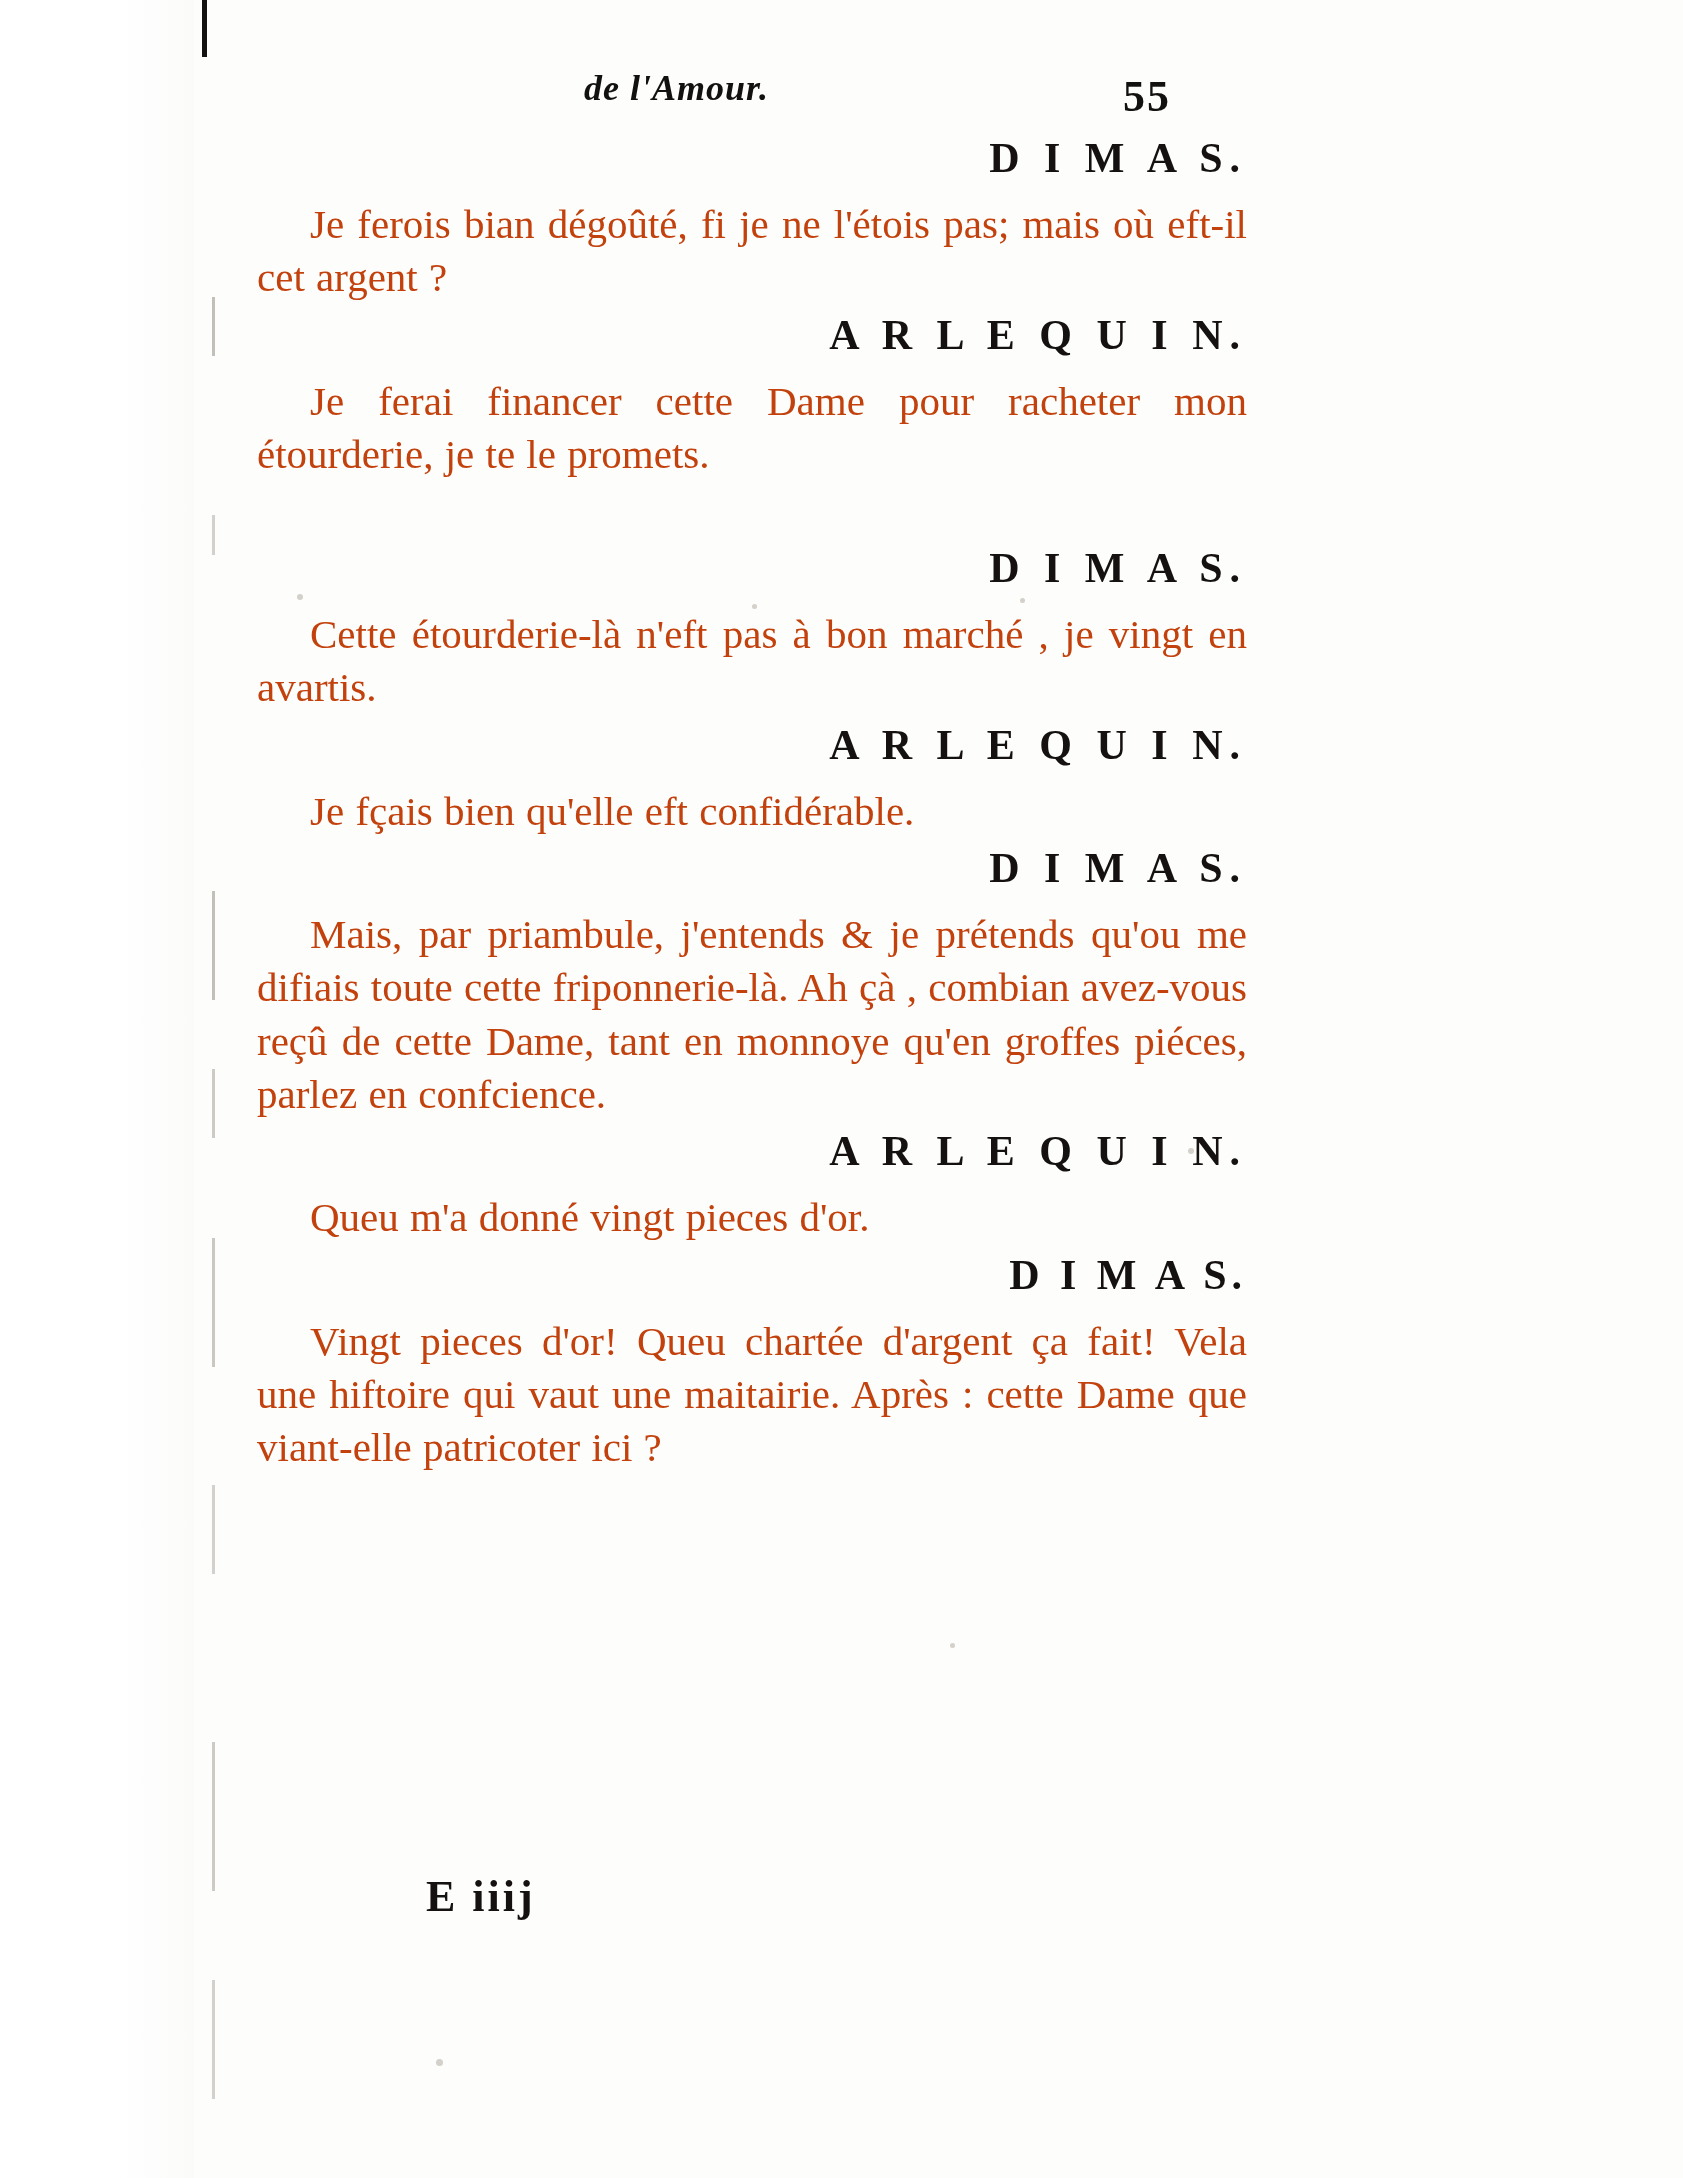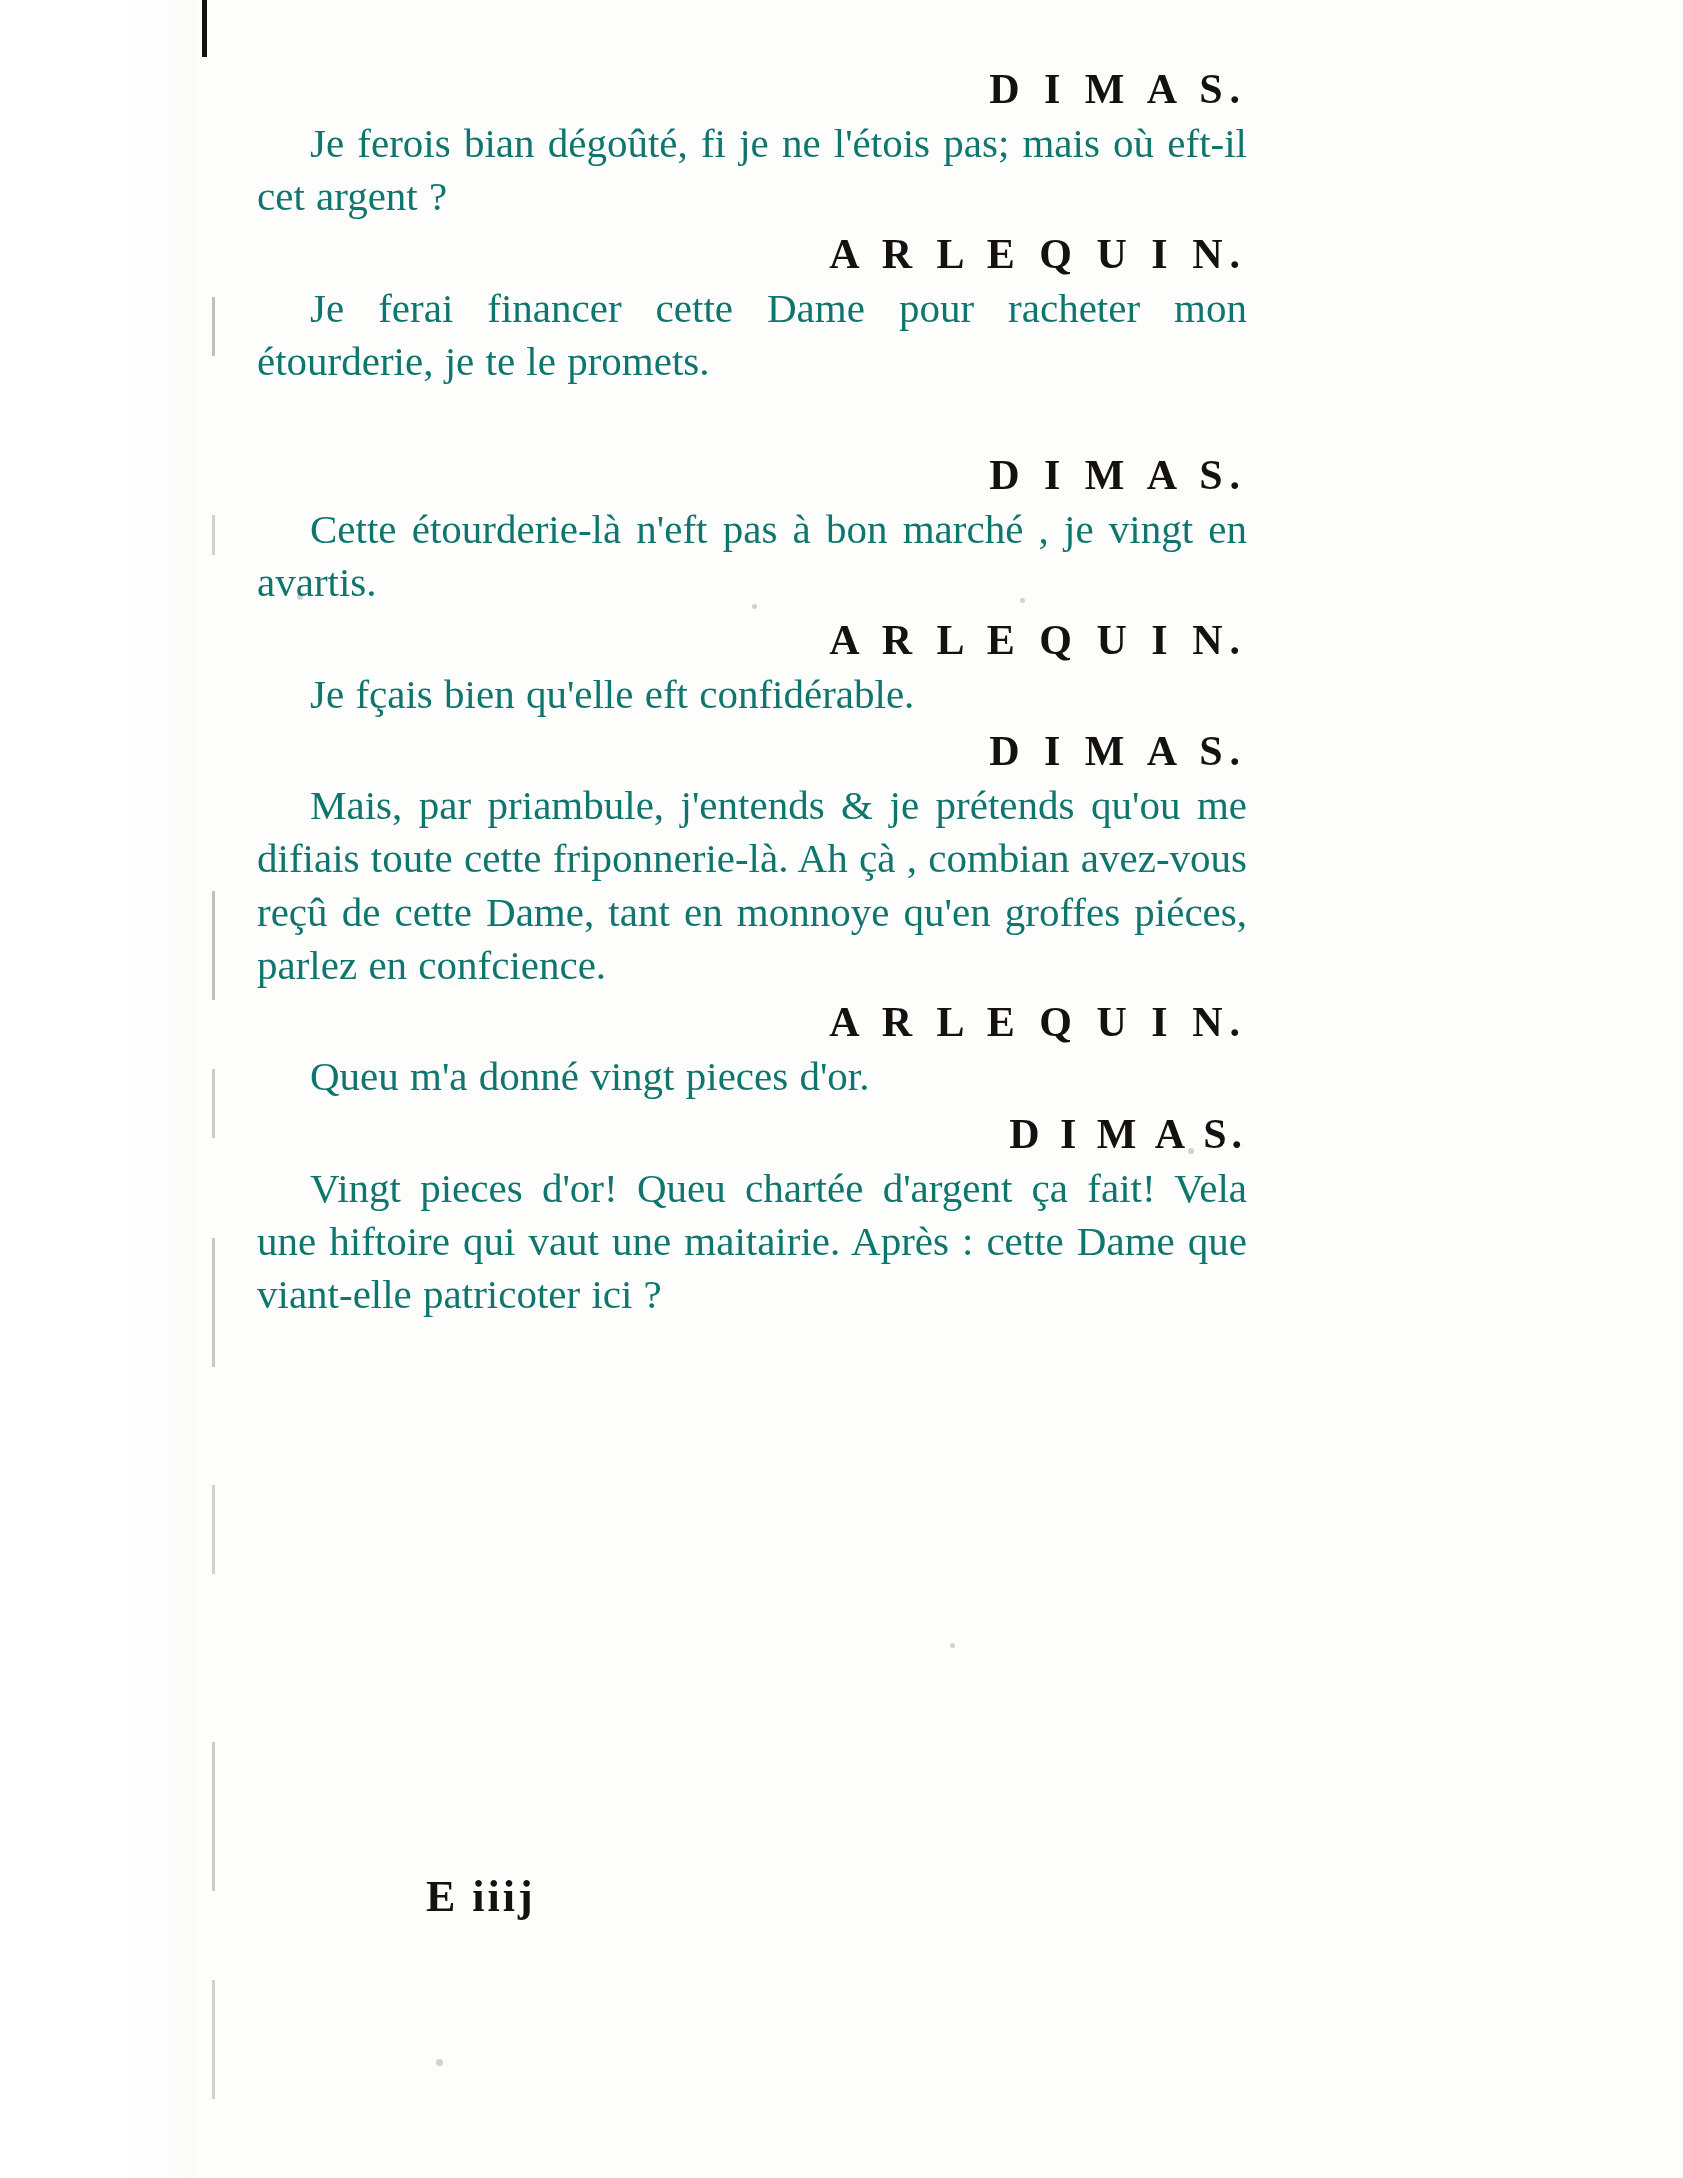--- a/index.html
+++ b/index.html
@@ -94,22 +94,22 @@
     margin: 6px 0 2px 0;
     color: #141110;
   }
   .speaker.tight { letter-spacing: 5px; }
 
   .para {
     font-size: 41px;
     line-height: 1.30;
     text-align: justify;
     text-indent: 53px;
-    margin: 4px 0 2px 0;
-    color: #0f766e;
+    margin: 16px 0 2px 0;
+    color: #c2410c;
     word-spacing: 1px;
   }
 
   .gap-lg { height: 55px; }
 
   .signature {
     position: absolute;
     left: 426px;
     top: 1871px;
     font-size: 44px;
@@ -140,20 +140,24 @@
   <div class="dust" style="left:297px;top:594px;width:6px;height:6px;"></div>
   <div class="dust" style="left:752px;top:604px;width:5px;height:5px;"></div>
   <div class="dust" style="left:1020px;top:598px;width:5px;height:5px;"></div>
   <div class="dust" style="left:1188px;top:1148px;width:6px;height:6px;"></div>
   <div class="dust" style="left:436px;top:2059px;width:7px;height:7px;"></div>
   <div class="dust" style="left:950px;top:1643px;width:5px;height:5px;"></div>
 </div>
 
 <div class="page">
 
+  <div class="running-head">
+    <div class="head-title">de l'Amour.</div>
+    <div class="head-folio">55</div>
+  </div>
 
   <div class="speaker">D I M A S.</div>
   <p class="para">Je ferois bian dégoûté, fi je ne l'étois pas; mais où eft-il cet argent ?</p>
 
   <div class="speaker">A R L E Q U I N.</div>
   <p class="para">Je ferai financer cette Dame pour racheter mon étourderie, je te le promets.</p>
 
   <div class="gap-lg"></div>
 
   <div class="speaker">D I M A S.</div>

